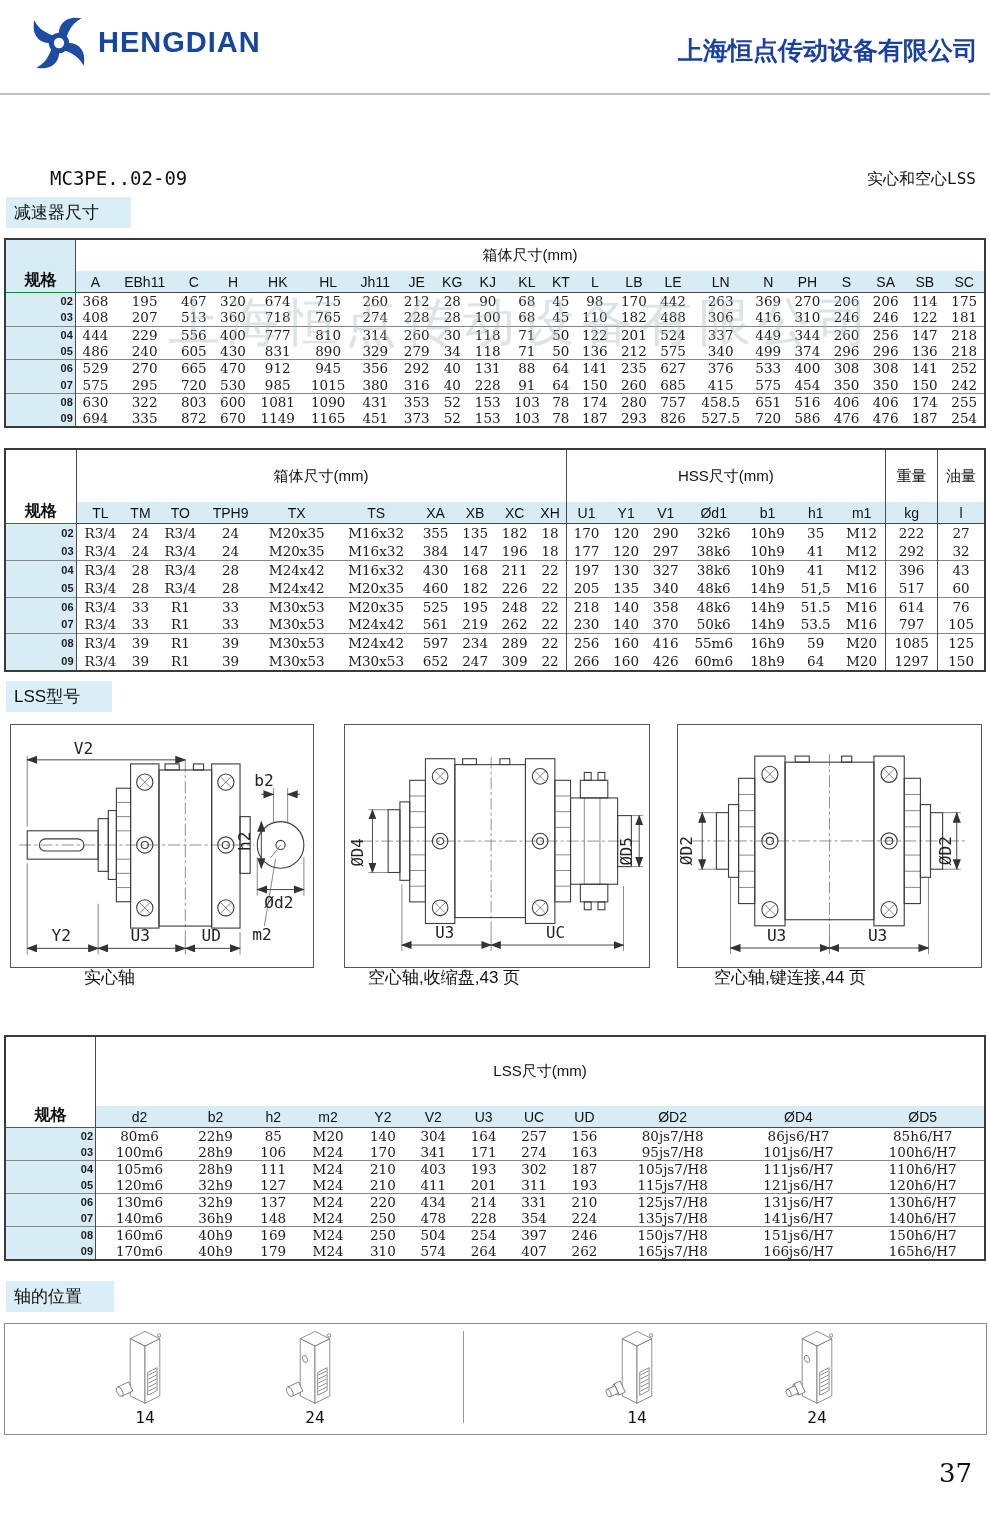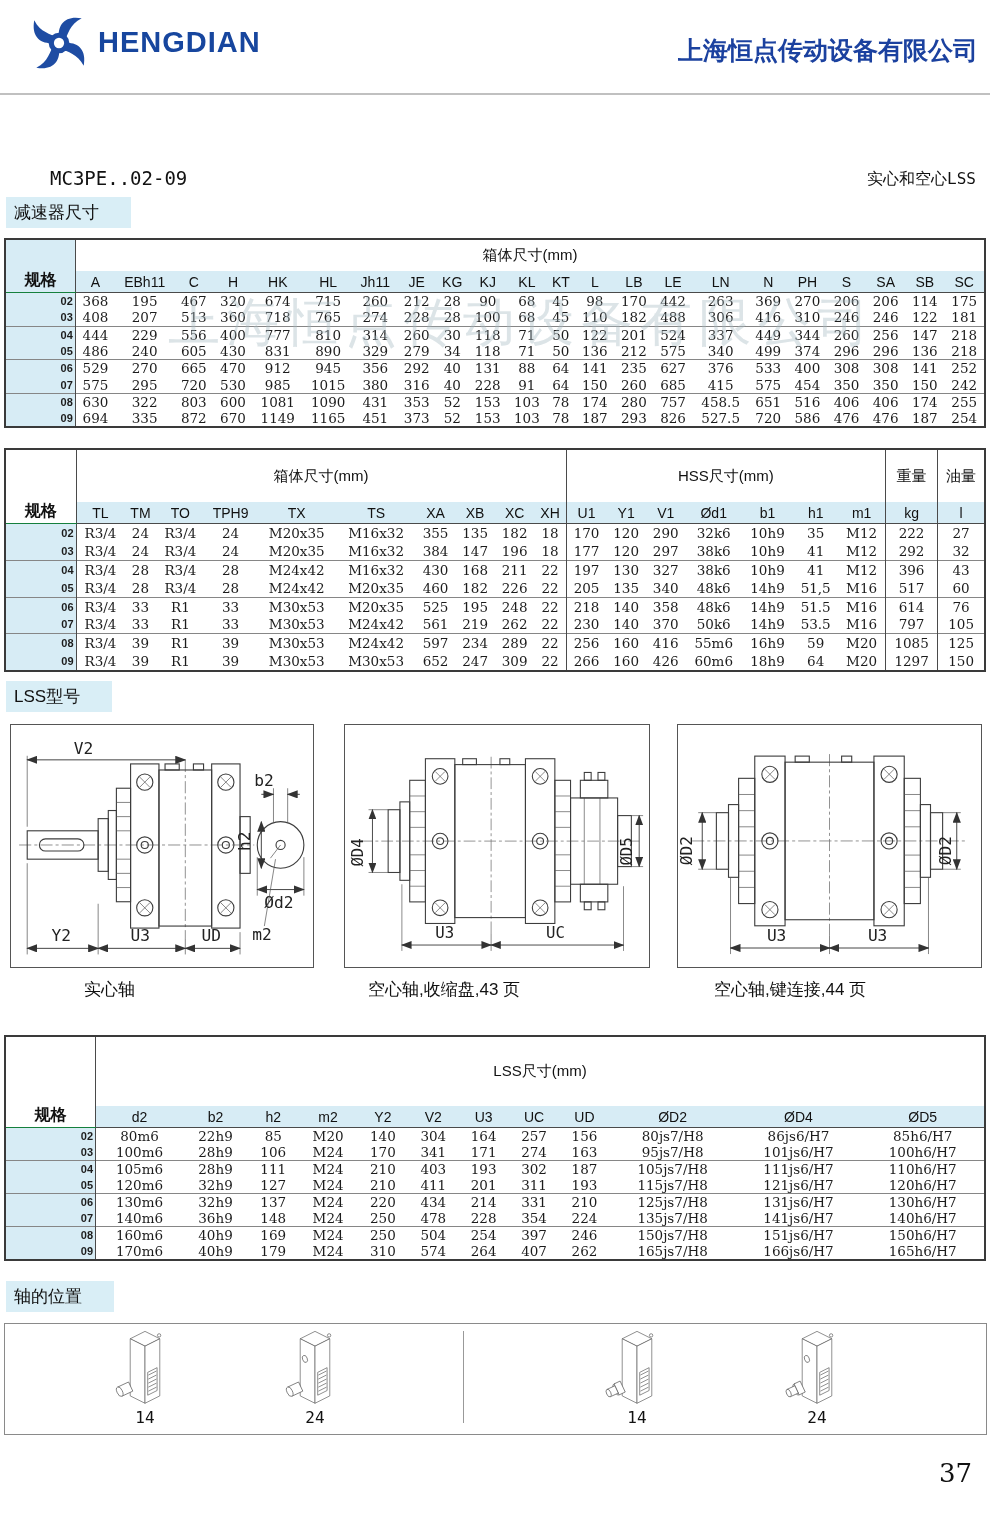--- a/index.html
+++ b/index.html
@@ -32,21 +32,21 @@
                   border-bottom:1px solid #15803d;padding-bottom:1px;min-width:48px;}
   #table1 .spec-h{background:#d7ecf5;}
   .dtable td{font-family:"DejaVu Serif",serif;font-size:13.5px;color:#1c1c1c;}
   .dtable .spec-c{background:#d7ecf5;font-family:"Liberation Sans",sans-serif;font-weight:bold;font-size:11px;text-align:right;}
   .dtable .vline{border-left:1px solid #4a4a4a;}
   .dtable tr.gsep td{border-top:1px solid #868686;}
   #table1 tbody tr{height:16.8px;} #table2 tbody tr{height:18.4px;} #table3 tbody tr{height:15.6px;}
   
   .draw-box{position:absolute;top:724px;height:242px;border:1px solid #555;background:#fff;}
   .db1{left:10px;width:302px;} .db2{left:344px;width:304px;} .db3{left:677px;width:303px;}
-  .caption{position:absolute;top:966px;font-size:17px;margin-top:12px;}
+  .caption{position:absolute;top:966px;font-size:17px;}
   .cap1{left:84px;} .cap2{left:368px;} .cap3{left:714px;}
   svg.draw{display:block;width:100%;height:100%;}
   svg.draw text{font-family:"DejaVu Sans Mono",monospace;font-size:16px;fill:#222;}
   svg.draw .ln{stroke:#3d3d3d;stroke-width:1.1;fill:none;}
   svg.draw .thin{stroke:#555;stroke-width:0.7;fill:none;}
   svg.draw .cl{stroke:#777;stroke-width:0.8;fill:none;stroke-dasharray:12 3 3 3;}
   svg.draw .dim{stroke:#333;stroke-width:0.9;fill:none;}
   
   .pos-box{position:absolute;left:4px;top:1323px;width:981px;height:110px;border:1px solid #8a8a8a;background:#fff;}
   .pos-divider{position:absolute;left:463px;top:1331px;width:1px;height:92px;background:#999;}

